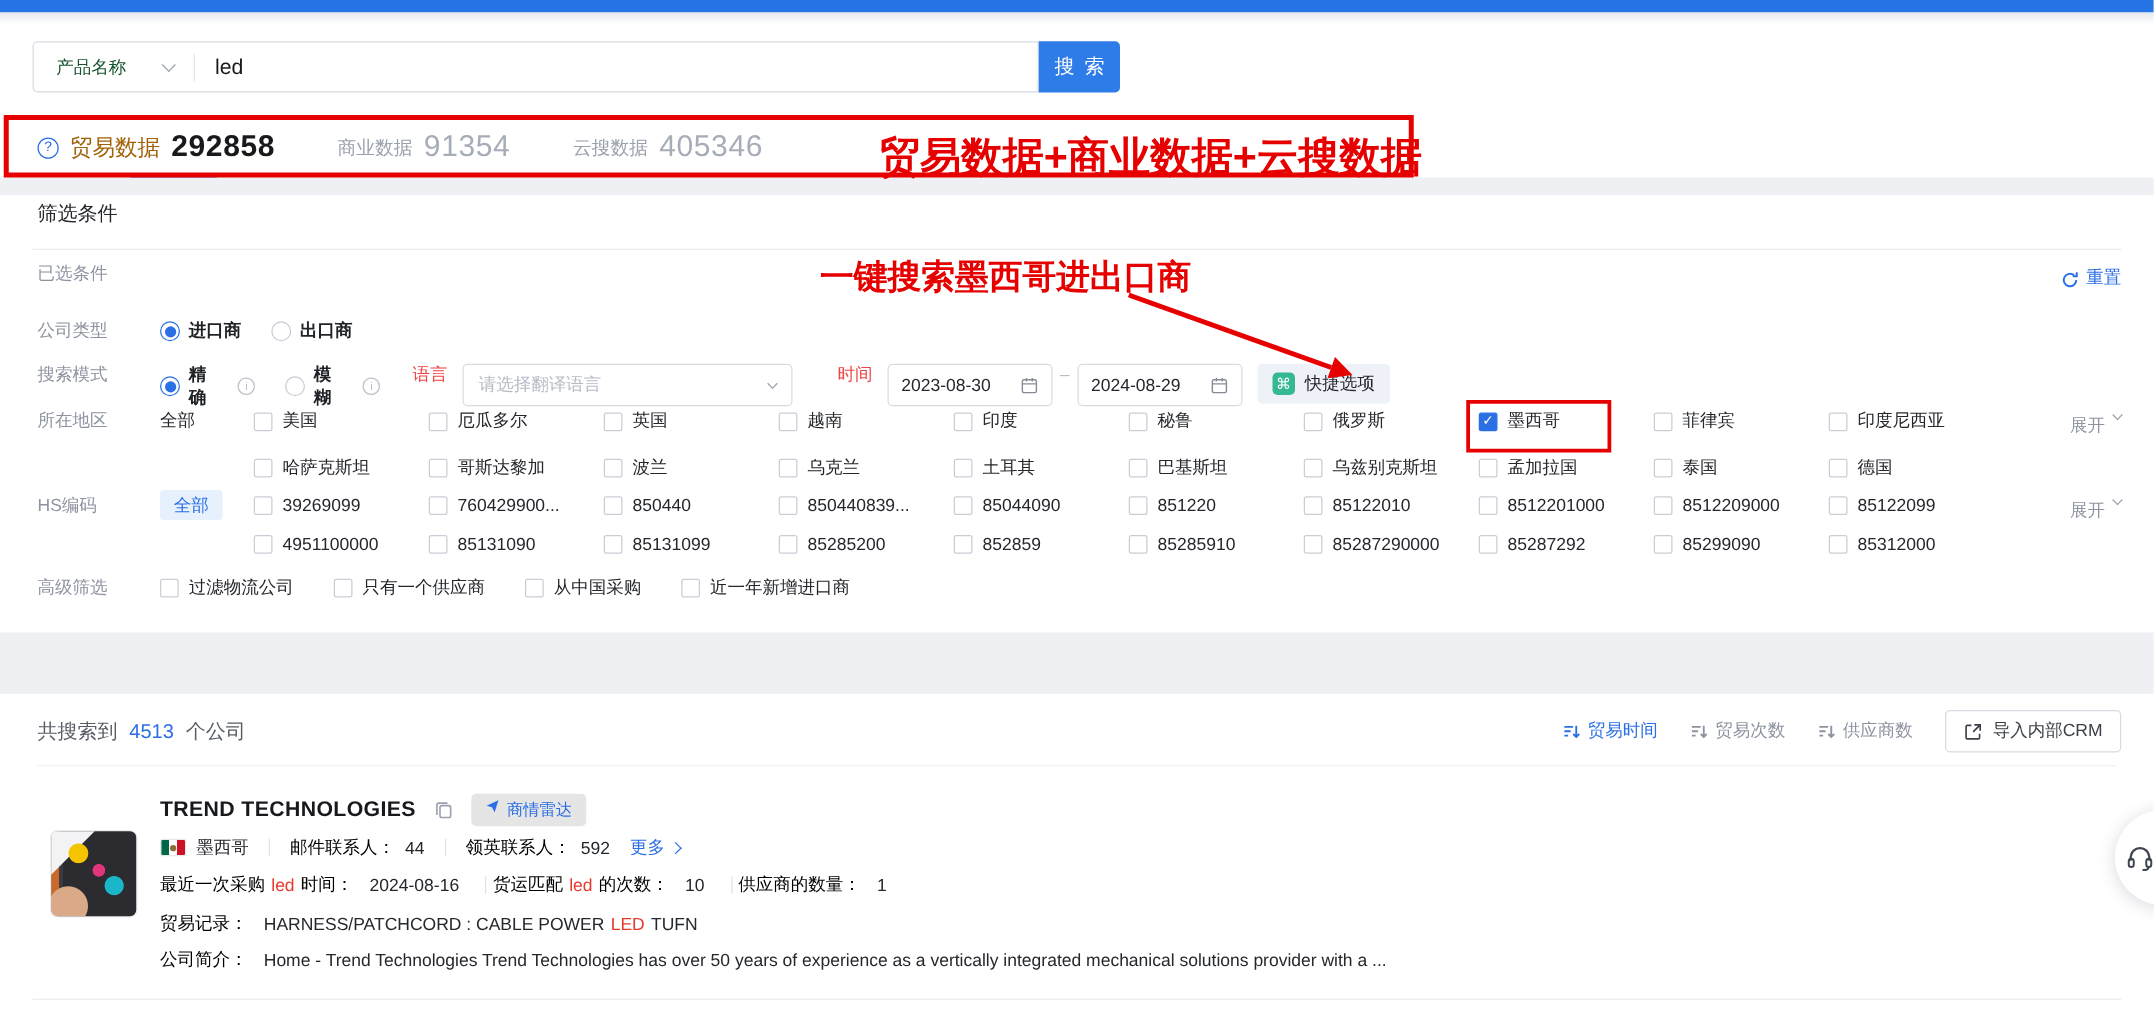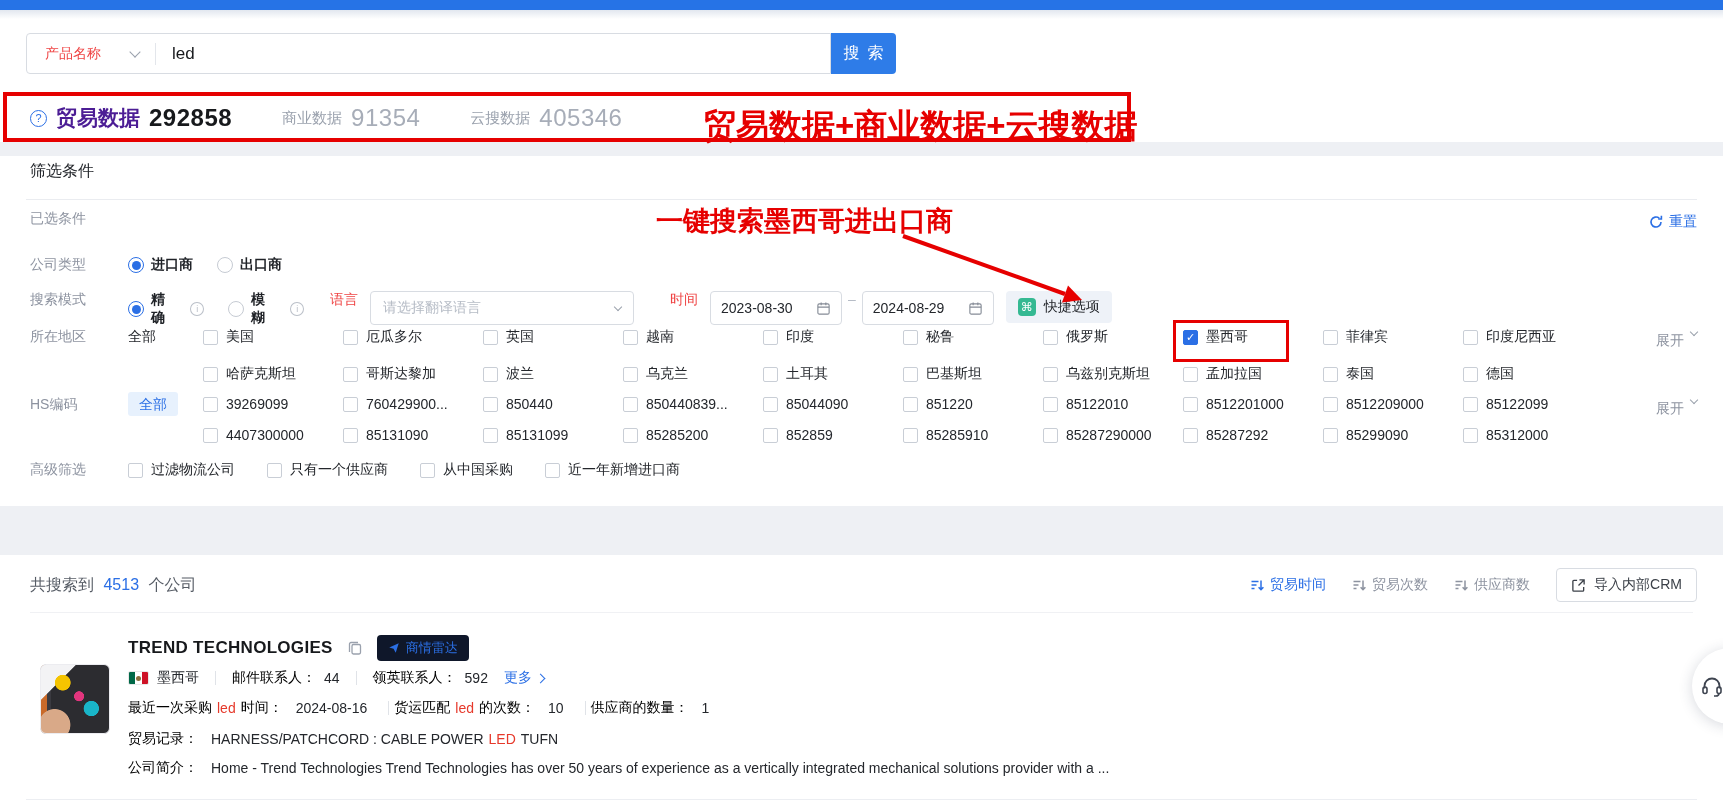--- a/index.html
+++ b/index.html
@@ -7,34 +7,34 @@
   body{position:relative;background:#fff;overflow:hidden;color:#262a30;
        font-family:"Liberation Sans","DejaVu Sans",sans-serif;font-size:14px}
 
   
   .topbar{position:absolute;left:0;top:0;width:100%;height:10px;background:#2673e6}
   .topbar-shadow{position:absolute;left:0;top:10px;width:100%;height:9px;background:linear-gradient(#e2e7ef,#ffffff)}
 
   .search-row{position:absolute;left:26px;top:33px;display:flex;height:41px}
   .search-box{display:flex;align-items:center;width:805px;border:1px solid #d8dce2;border-radius:4px 0 0 4px;background:#fff}
   .cat{display:flex;align-items:center;gap:30px;padding:0 16px 0 18px;cursor:pointer}
-  .cat-label{color:#ef4444}
+  .cat-label{color:#14532d}
   .chev{width:8px;height:8px;border-right:1.6px solid #9aa1ac;border-bottom:1.6px solid #9aa1ac;transform:rotate(45deg);margin-top:-4px}
   .chev-sm{width:6px;height:6px;border-right:1.4px solid #9aa1ac;border-bottom:1.4px solid #9aa1ac;transform:rotate(45deg);margin-top:-3px}
   .vline{width:1px;height:22px;background:#e3e6eb}
   .search-input{flex:1;border:0;outline:none;font-size:17px;padding:0 16px;color:#17191c;font-family:inherit}
   .search-btn{width:65px;background:#2e7ce8;color:#fff;border:0;border-radius:0 4px 4px 0;font-size:16px;letter-spacing:8px;text-indent:8px;cursor:pointer;font-family:inherit}
 
   
   .tabs-row{position:absolute;left:30px;top:95px;height:46px;display:flex;align-items:center;gap:50px}
   .tab{display:flex;align-items:center;gap:9px;cursor:pointer}
   .q-icon{width:17px;height:17px;border-radius:50%;border:1px solid #2b6fe5;color:#2b6fe5;font-size:11px;display:flex;align-items:center;justify-content:center;flex:none}
   .t-label{font-size:15px;color:#9aa1ad}
   .t-count{font-size:24px;color:#a7adb8;font-weight:300;letter-spacing:.5px}
-  .tab.active .t-label{color:#4c1d95;font-weight:700;font-size:21px}
+  .tab.active .t-label{color:#a16207;font-weight:400;font-size:18px}
   .tab.active .t-count{color:#17191c;font-weight:700}
   .tab-underline{position:absolute;left:104px;top:139px;width:70px;height:4px;background:#2b7ce8;border-radius:2px}
 
   .red-box-tabs{position:absolute;left:3px;top:92px;width:1128px;height:50px;border:4px solid #e60000;pointer-events:none;z-index:5}
   .note-tabs{position:absolute;left:703px;top:104px;font-size:33px;font-weight:700;color:#e60000;white-space:nowrap;z-index:5}
   .note-action{position:absolute;left:656px;top:203px;font-size:27px;font-weight:700;color:#e60000;white-space:nowrap;z-index:5}
   .arrow-svg{position:absolute;left:893px;top:230px;z-index:5;pointer-events:none}
 
   .strip{position:absolute;left:0;width:100%;background:#eef0f4}
   .strip1{top:142px;height:14px}
@@ -42,21 +42,21 @@
 
   
   .section-title{position:absolute;left:30px;top:161px;font-size:16px;color:#24272c}
   .divider1{position:absolute;left:26px;top:199px;width:1671px;height:1px;background:#eaecf0}
 
   .frow{position:absolute;left:30px;display:flex;align-items:flex-start;height:28px}
   .flabel{width:98px;color:#8d93a0;flex:none}
   .row-selected{top:210px}
   .sel-tag{display:flex;align-items:center;gap:9px;border:1px solid #93b7f3;border-radius:3px;padding:5px 11px;color:#2b6fe5;margin-left:5px;cursor:pointer;background:#fff}
   .tag-x{color:#8fa6d8;font-size:13px;cursor:pointer}
-  .reset-btn{position:absolute;right:26px;top:213px;display:flex;gap:6px;align-items:center;color:#2b6fe5;cursor:pointer}
+  .reset-btn{position:absolute;right:26px;top:213px;display:flex;gap:6px;align-items:flex-end;color:#2b6fe5;cursor:pointer}
 
   .row-company{top:256px}
   .row-mode{top:291px;height:34px}
   .radio-wrap{width:200px;display:flex;align-items:center}
   .radio-item{display:flex;align-items:center;gap:7px;margin-right:24px;cursor:pointer}
   .radio{width:16px;height:16px;border:1px solid #c6cbd3;border-radius:50%;position:relative;background:#fff;flex:none}
   .radio.on{border:1.5px solid #2b6fe5}
   .radio.on::after{content:'';position:absolute;left:2.5px;top:2.5px;right:2.5px;bottom:2.5px;border-radius:50%;background:#2b6fe5}
   .radio-label{color:#1f2227;font-weight:600}
   .info-i{width:14px;height:14px;border-radius:50%;border:1px solid #bbc0c9;color:#bbc0c9;font-size:9px;display:inline-flex;align-items:center;justify-content:center;margin-left:5px;font-style:normal}
@@ -101,21 +101,21 @@
       radial-gradient(circle at 20% 88%, #d9a988 0 19%, transparent 20%),
       radial-gradient(circle at 32% 26%, #f5c400 0 11%, transparent 12%),
       radial-gradient(circle at 56% 46%, #e2357d 0 9%, transparent 10%),
       radial-gradient(circle at 74% 64%, #19b5c8 0 11%, transparent 12%),
       linear-gradient(315deg, transparent 0 74%, #f3f3f5 75%),
       linear-gradient(90deg, #c96a2a 0 9%, #3a3a40 9% 14%, transparent 14%),
       #2c2c30;}
   .c-title-row{position:absolute;left:128px;top:635px;display:flex;align-items:center;gap:14px}
   .c-name{font-size:17px;font-weight:700;color:#17191c;letter-spacing:.3px;cursor:pointer}
   .copy-btn{display:flex;cursor:pointer}
-  .badge{display:flex;align-items:center;gap:6px;background:#0f172a;border-radius:4px;padding:4px 11px;color:#2b6fe5;font-size:13px;cursor:pointer}
+  .badge{display:flex;gap:6px;background:#e5e5e5;border-radius:4px;padding:4px 11px;color:#2b6fe5;font-size:13px;cursor:pointer}
   .c-info-row{position:absolute;left:128px;top:667px;display:flex;align-items:center;height:22px}
   .flag{width:21px;height:14px;display:flex;border-radius:2px;overflow:hidden;border:1px solid #e8e8e8;background:linear-gradient(90deg,#006847 0 33%,#fff 33% 66%,#ce1126 66%);margin-right:8px;flex:none}
   .flag::after{content:'';width:5px;height:5px;background:#8a6d3b;border-radius:50%;margin:auto}
   .sep{width:1px;height:14px;background:#e0e3e8;margin:0 16px}
   .g{color:#000000}.d{color:#24272c}.r{color:#e6392b}
   .gap-l{margin-left:8px}
   .more{display:flex;align-items:center;gap:5px;color:#2b6fe5;margin-left:16px;cursor:pointer}
   .chev-r{width:7px;height:7px;border-right:1.7px solid #2b6fe5;border-bottom:1.7px solid #2b6fe5;transform:rotate(-45deg)}
   .c-line{position:absolute;left:128px;display:flex;align-items:center;white-space:nowrap}
   .c-line3{top:699px}.c-line4{top:730px}.c-line5{top:759px}
@@ -383,21 +383,21 @@
 <div class="expand expand2">
   <span>展开</span>
   <span class="chev-sm"></span>
 </div>
 <div class="frow row-hs2">
   <span class="flabel"></span>
   <span class="all-slot"></span>
   <span style="display:flex">
       <label class="cb-item">
         <span class="cb"></span>
-        <span class="cb-label">4407300000</span>
+        <span class="cb-label">4951100000</span>
       </label>
       <label class="cb-item">
         <span class="cb"></span>
         <span class="cb-label">85131090</span>
       </label>
       <label class="cb-item">
         <span class="cb"></span>
         <span class="cb-label">85131099</span>
       </label>
       <label class="cb-item">

